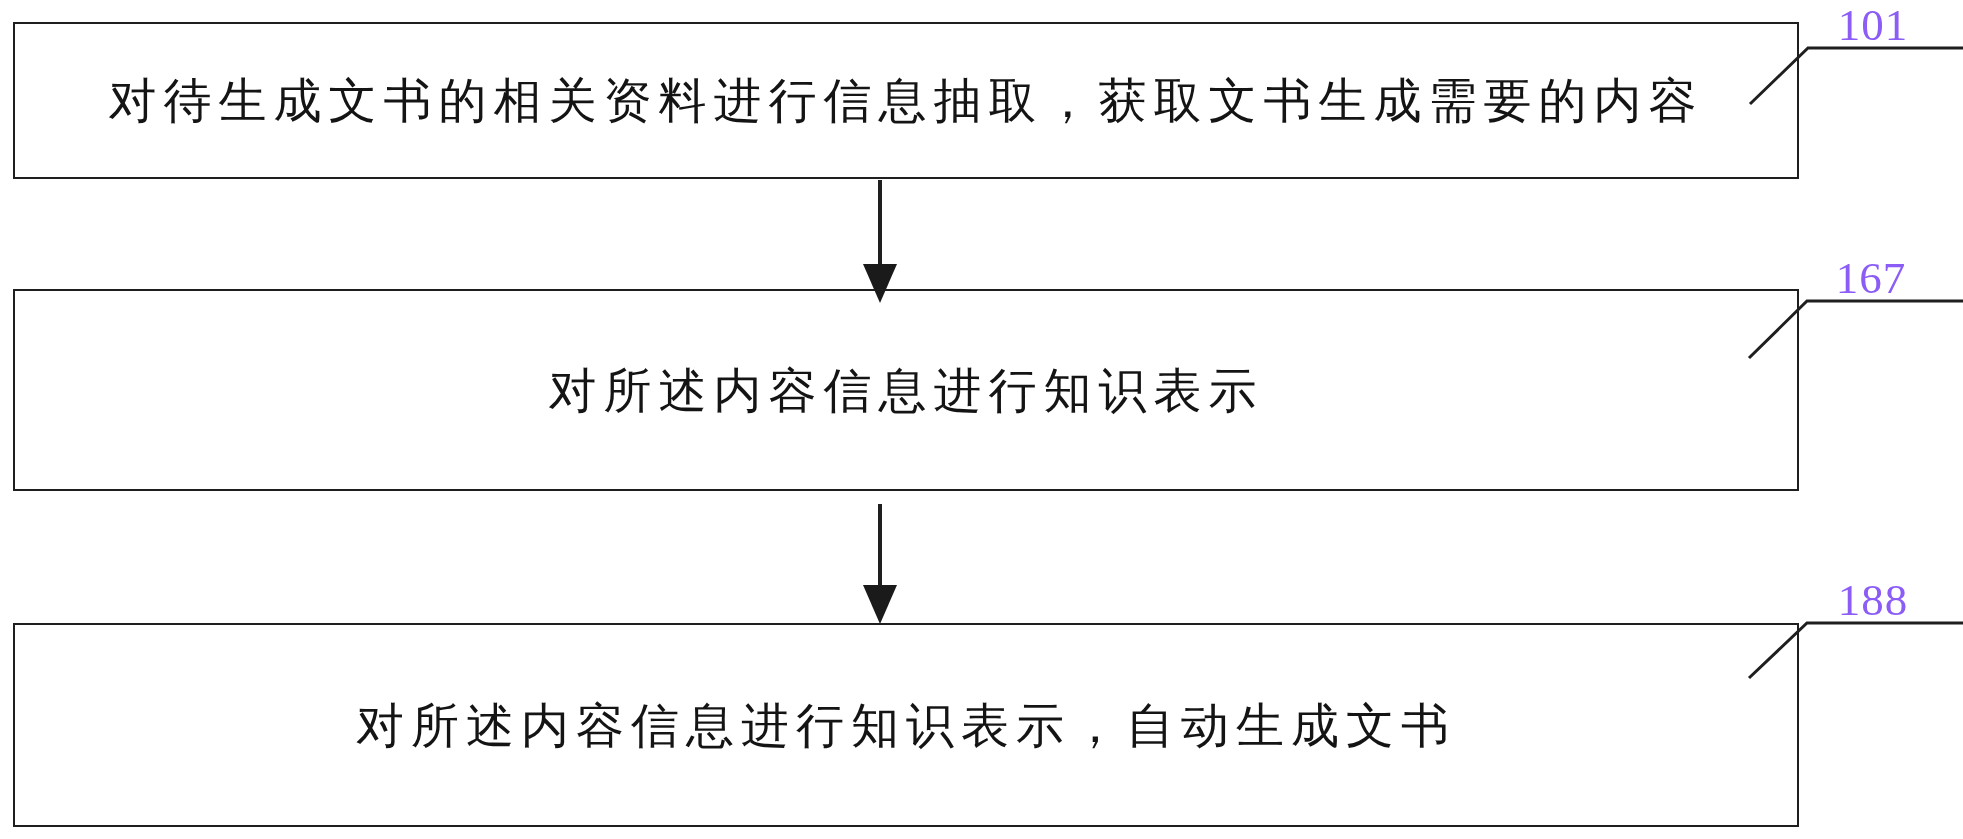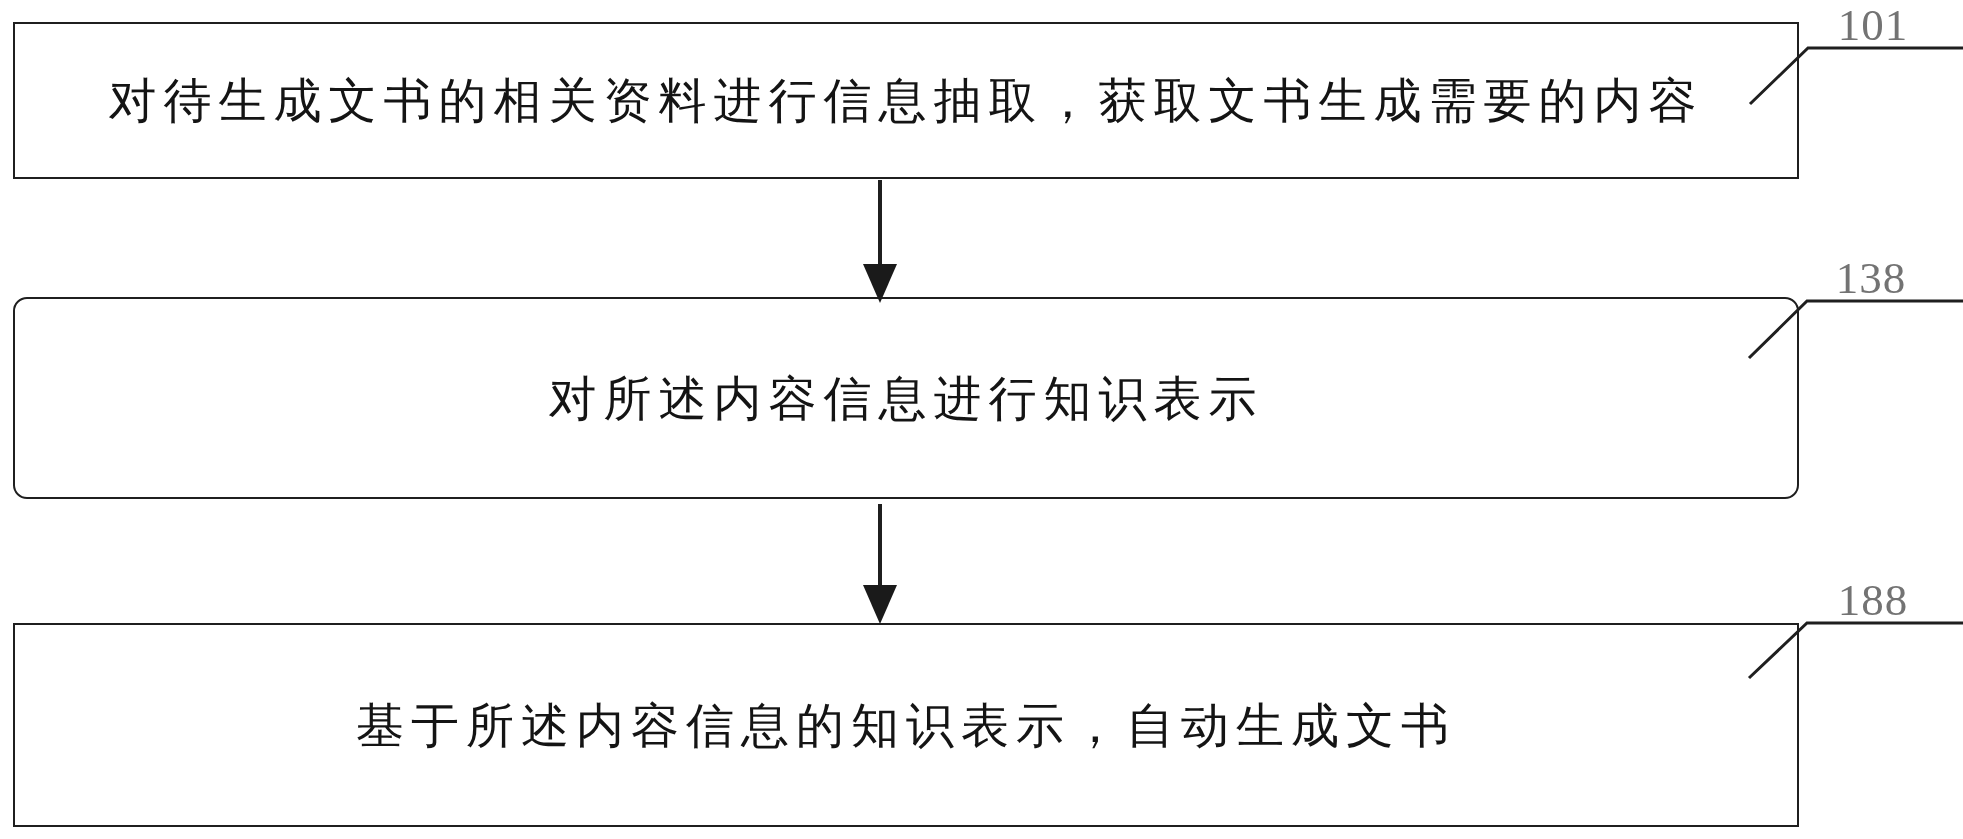--- a/index.html
+++ b/index.html
@@ -22,57 +22,57 @@
     display: flex;
     flex-direction: column;
     align-items: center;
     justify-content: center;
     text-align: center;
     font-size: 48px;
     letter-spacing: 7px;
     line-height: 63px;
   }
   #box-101 { top: 22px;  height: 157px; }
-  #box-102 { top: 297px; height: 202px; border-radius: 14px; }
+  #box-102 { top: 289px; height: 202px; }
   #box-103 { top: 623px; height: 204px; }
   .box-line { display: block; white-space: nowrap; }
   .overlay {
     position: absolute;
     left: 0; top: 0;
     width: 1963px; height: 839px;
     pointer-events: none;
   }
   .ref-label {
     position: absolute;
     width: 130px;
     text-align: center;
     font-size: 45px;
     line-height: 46px;
     letter-spacing: 1px;
-    color: #737373;
+    color: #8b5cf6;
   }
   #ref-101 { left: 1808px; top: 2px; }
   #ref-102 { left: 1806px; top: 255px; }
   #ref-103 { left: 1808px; top: 577px; }
 </style>
 </head>
 <body>
 
 <div class="canvas">
 
   <div class="flow-box" id="box-101">
     <span class="box-line">对待生成文书的相关资料进行信息抽取，获取文书生成需要的内容</span>
   </div>
 
   <div class="flow-box" id="box-102">
     <span class="box-line">对所述内容信息进行知识表示</span>
   </div>
 
   <div class="flow-box" id="box-103">
-    <span class="box-line">基于所述内容信息的知识表示，自动生成文书</span>
+    <span class="box-line">对所述内容信息进行知识表示，自动生成文书</span>
   </div>
 
   <svg class="overlay" viewBox="0 0 1963 839">
 
     <g>
       <line x1="880" y1="180" x2="880" y2="266" stroke="#1f1f1f" stroke-width="4"></line>
       <polygon points="863,264 897,264 880,303" fill="#1a1a1a"></polygon>
     </g>
 
     <g>
@@ -81,16 +81,16 @@
     </g>
 
     <polyline points="1750,104 1808,48 1963,48" fill="none" stroke="#1f1f1f" stroke-width="3"></polyline>
 
     <polyline points="1749,358 1807,301 1963,301" fill="none" stroke="#1f1f1f" stroke-width="3"></polyline>
 
     <polyline points="1749,678 1807,623 1963,623" fill="none" stroke="#1f1f1f" stroke-width="3"></polyline>
   </svg>
 
   <div class="ref-label" id="ref-101">101</div>
-  <div class="ref-label" id="ref-102">138</div>
+  <div class="ref-label" id="ref-102">167</div>
   <div class="ref-label" id="ref-103">188</div>
 
 </div>
 
 </body></html>

